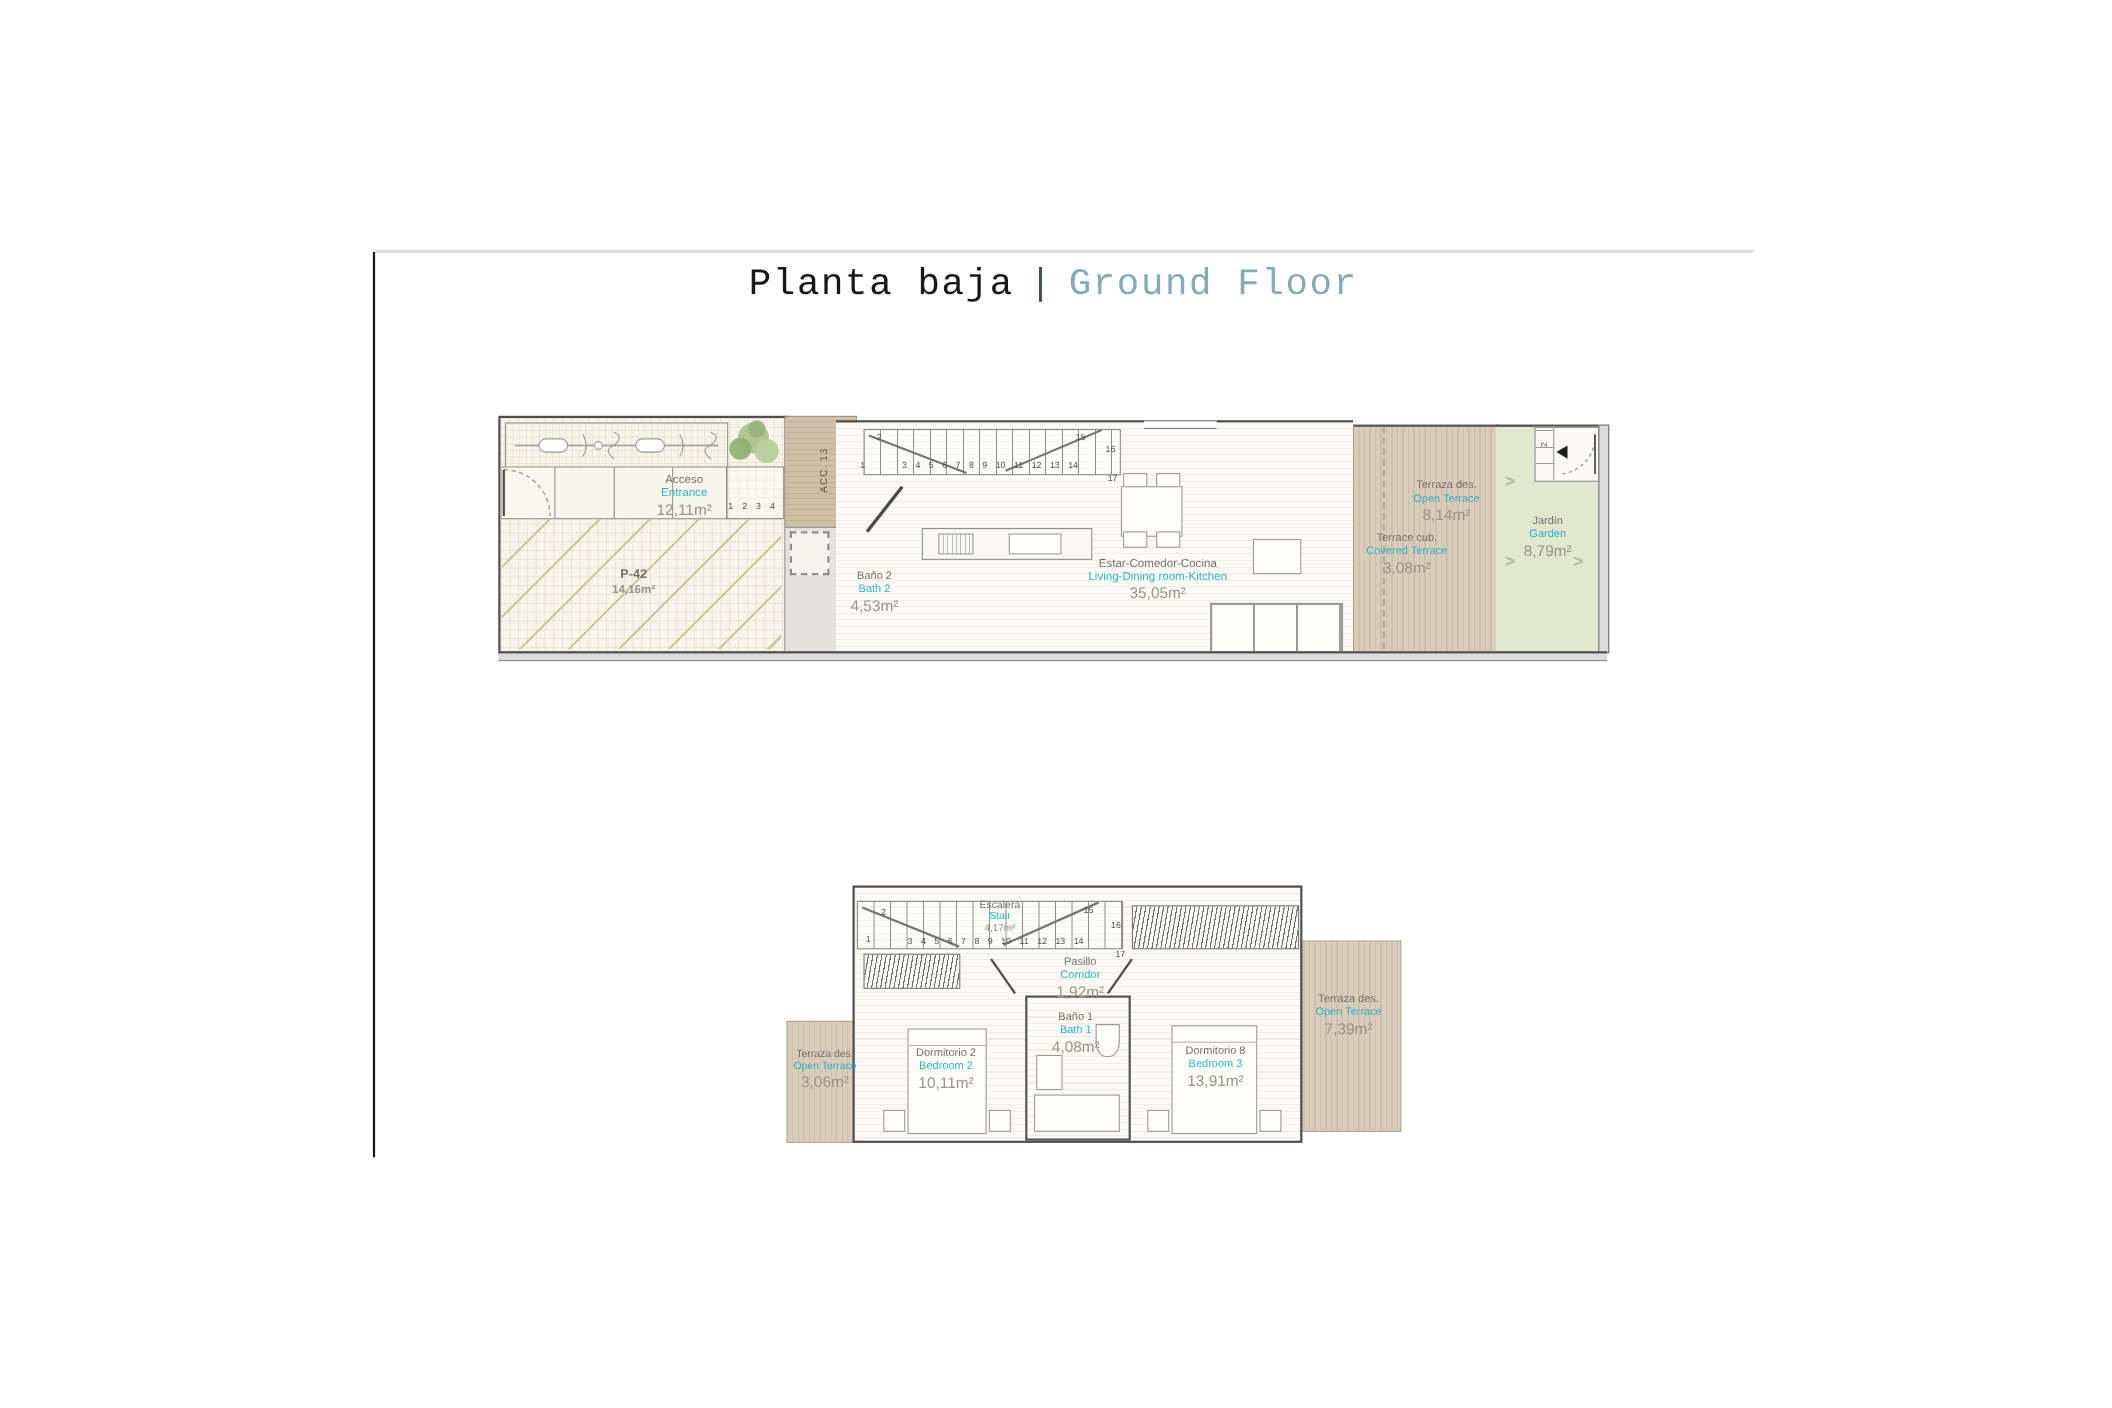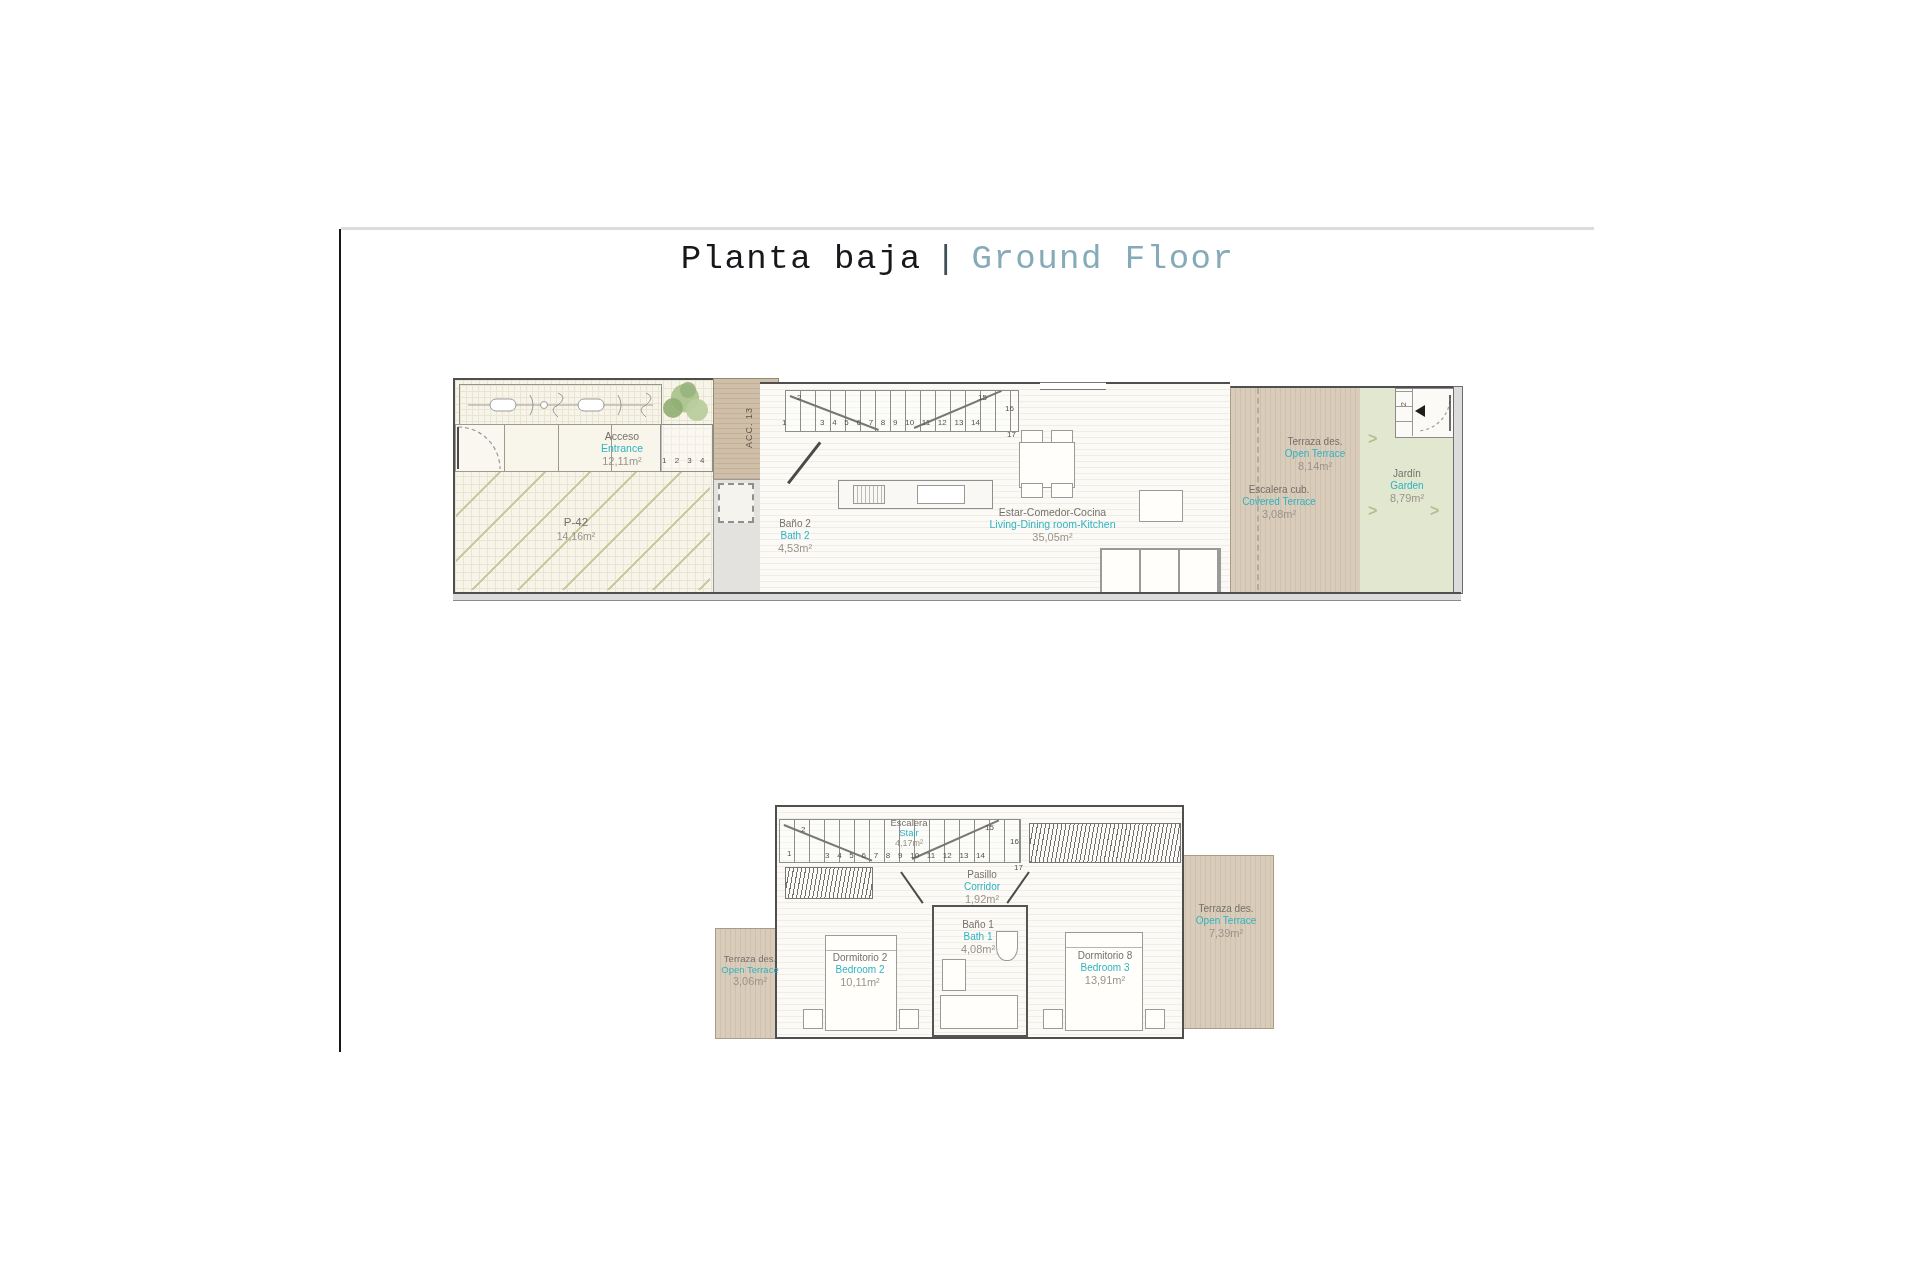--- a/index.html
+++ b/index.html
@@ -15,22 +15,22 @@
   .plan-title{width:1009px;text-align:center;font-family:"Liberation Mono",monospace;
               font-size:34px;letter-spacing:1.5px;white-space:nowrap;color:#17171c;}
   .plan-title .t-es{color:#17171c;}
   .plan-title .t-sep{color:#3f4f58;padding:0 14px;}
   .plan-title .t-en{color:#85abb8;}
 
   
   .rlabel{position:absolute;text-align:center;font-size:10.5px;line-height:1.18;color:#75706a;z-index:30;}
   .rlabel .es{display:block;color:#75706a;}
   .rlabel .en{display:block;color:#2fb3c2;}
-  .rlabel .ar{display:block;color:#9a948a;font-size:11px;}
-  .rlabel.big{font-size:11.5px;}
+  .rlabel .ar{display:block;color:#9a948a;font-size:14px;}
+  .rlabel.big{font-size:11.5px;font-weight:bold;}
 
   
   .room-floor{background:repeating-linear-gradient(180deg,#fbfaf6 0 5px,#f0ede5 5px 6px);}
   .deck{background:repeating-linear-gradient(90deg,#d9ccba 0 4px,#cfc0ab 4px 5px);border:1px solid #a89c86;}
   .acc-wood{background:repeating-linear-gradient(180deg,#cfbfa8 0 4px,#c3b098 4px 5px);border:1px solid #958a77;}
   .garage-base{background-color:#f7f4e9;
       background-image:linear-gradient(#eae5d2 1px,transparent 1px),
                        linear-gradient(90deg,#eae5d2 1px,transparent 1px);
       background-size:8px 8px;}
   .hatch-diag{background-image:repeating-linear-gradient(135deg,transparent 0 30px,#ccc9a0 30px 32px);}
@@ -168,21 +168,21 @@
     </div>
 
     <div class="abs deck" style="left:777px;top:8px;width:130px;height:206px;border-top:2px solid #4f4f4f;"></div>
     <div class="abs" style="left:804px;top:10px;width:0;height:202px;border-left:2px dashed #b5ab99;"></div>
     <div class="rlabel" style="left:812px;top:58px;width:100px;font-size:10px;">
       <span class="es">Terraza des.</span>
       <span class="en">Open Terrace</span>
       <span class="ar">8,14m²</span>
     </div>
     <div class="rlabel" style="left:770px;top:106px;width:112px;font-size:10px;">
-      <span class="es">Escalera cub.</span>
+      <span class="es">Terrace cub.</span>
       <span class="en">Covered Terrace</span>
       <span class="ar">3,08m²</span>
     </div>
 
     <div class="abs" style="left:907px;top:8px;width:93px;height:206px;background:#e2e7d0;border-top:2px solid #4f4f4f;">
       <span class="chev" style="left:8px;top:42px;">&gt;</span>
       <span class="chev" style="left:8px;top:114px;">&gt;</span>
       <span class="chev" style="left:70px;top:114px;">&gt;</span>
 
       <div class="abs" style="left:35px;top:0;width:57px;height:48px;background:#fbfaf6;border:1px solid #8a8a8a;">

